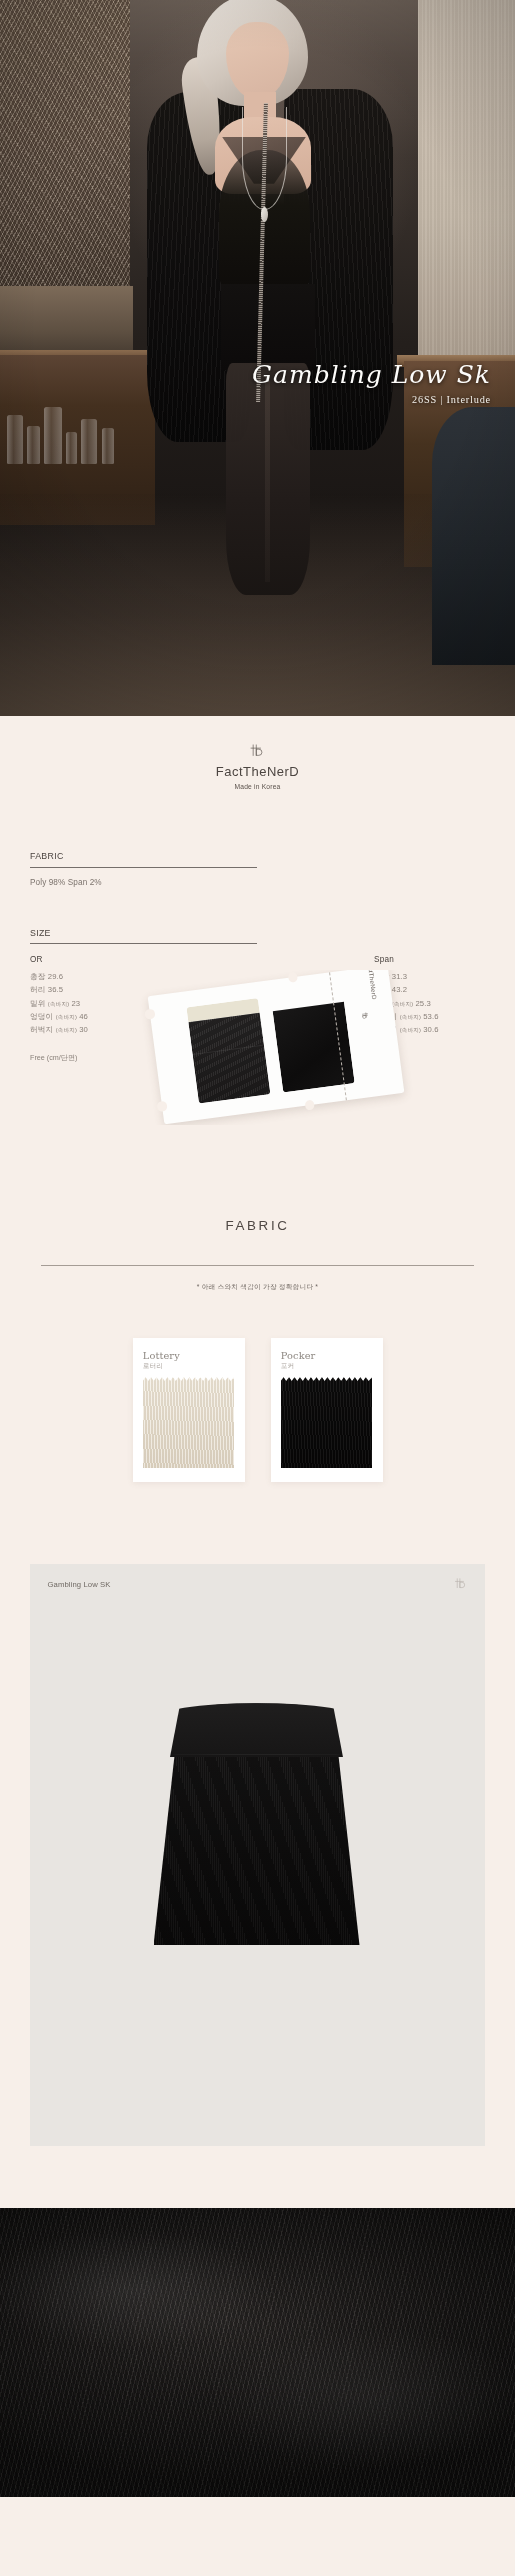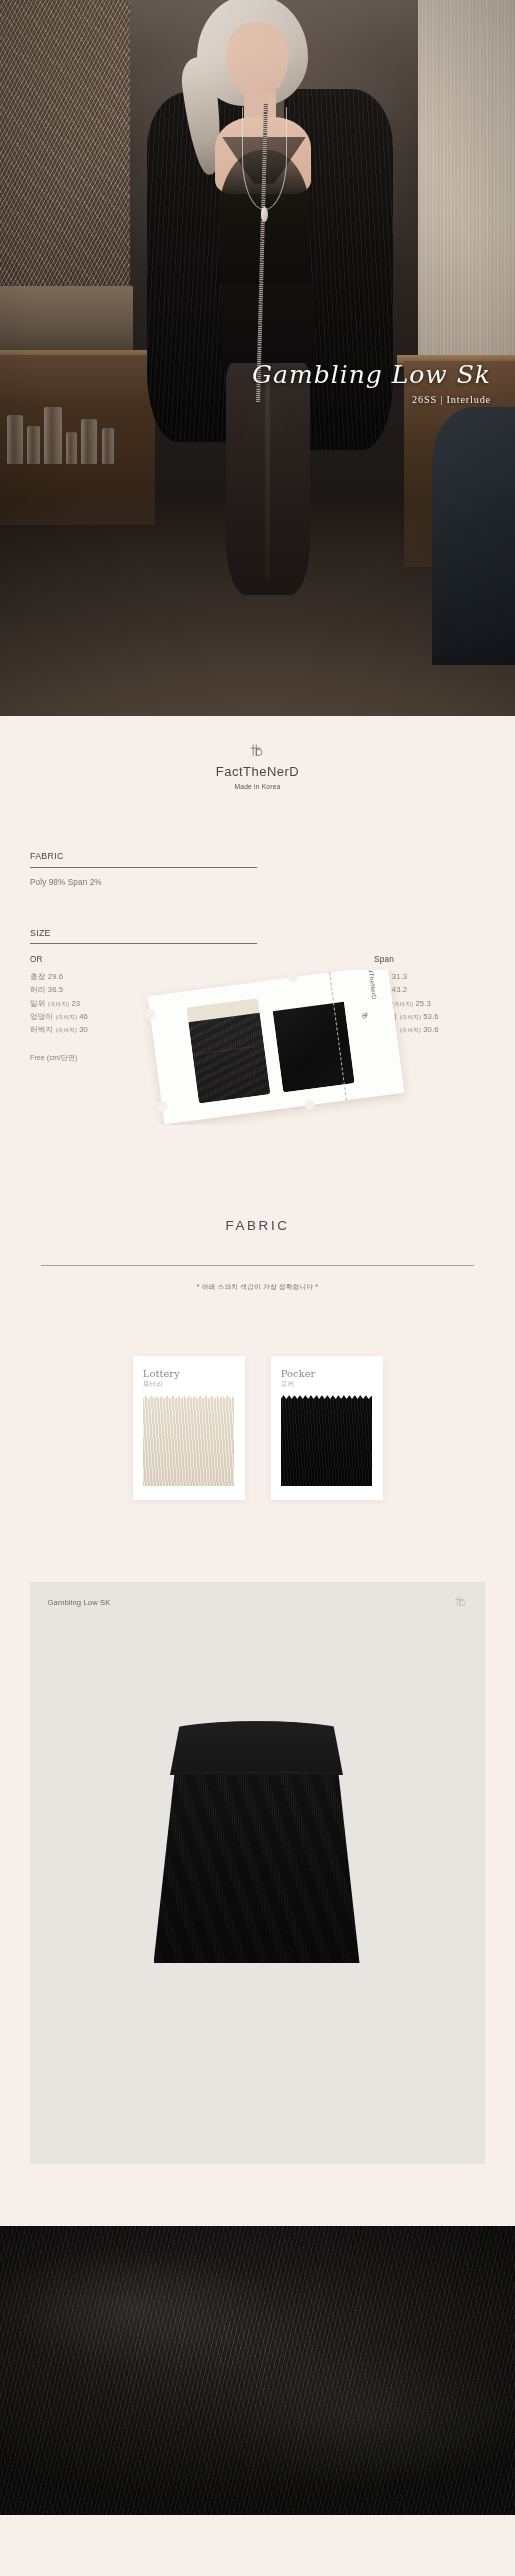--- a/index.html
+++ b/index.html
@@ -360,21 +360,21 @@
     margin-top: 17.5px;
     font-size: 6.7px;
     color: #6f6761;
     font-weight: 300;
     letter-spacing: 0.2px;
   }
   .swatches {
     display: flex;
     justify-content: center;
     gap: 26px;
-    margin-top: 64px;
+    margin-top: 46px;
     padding-bottom: 20.6px;
   }
   .swatch-card {
     width: 112px;
     background: #fff;
     padding: 11.3px 10.3px 13.4px;
     text-align: left;
     box-shadow: 0 1.5px 6.2px rgba(120,98,84,.10);
   }
   .swatch-name {

